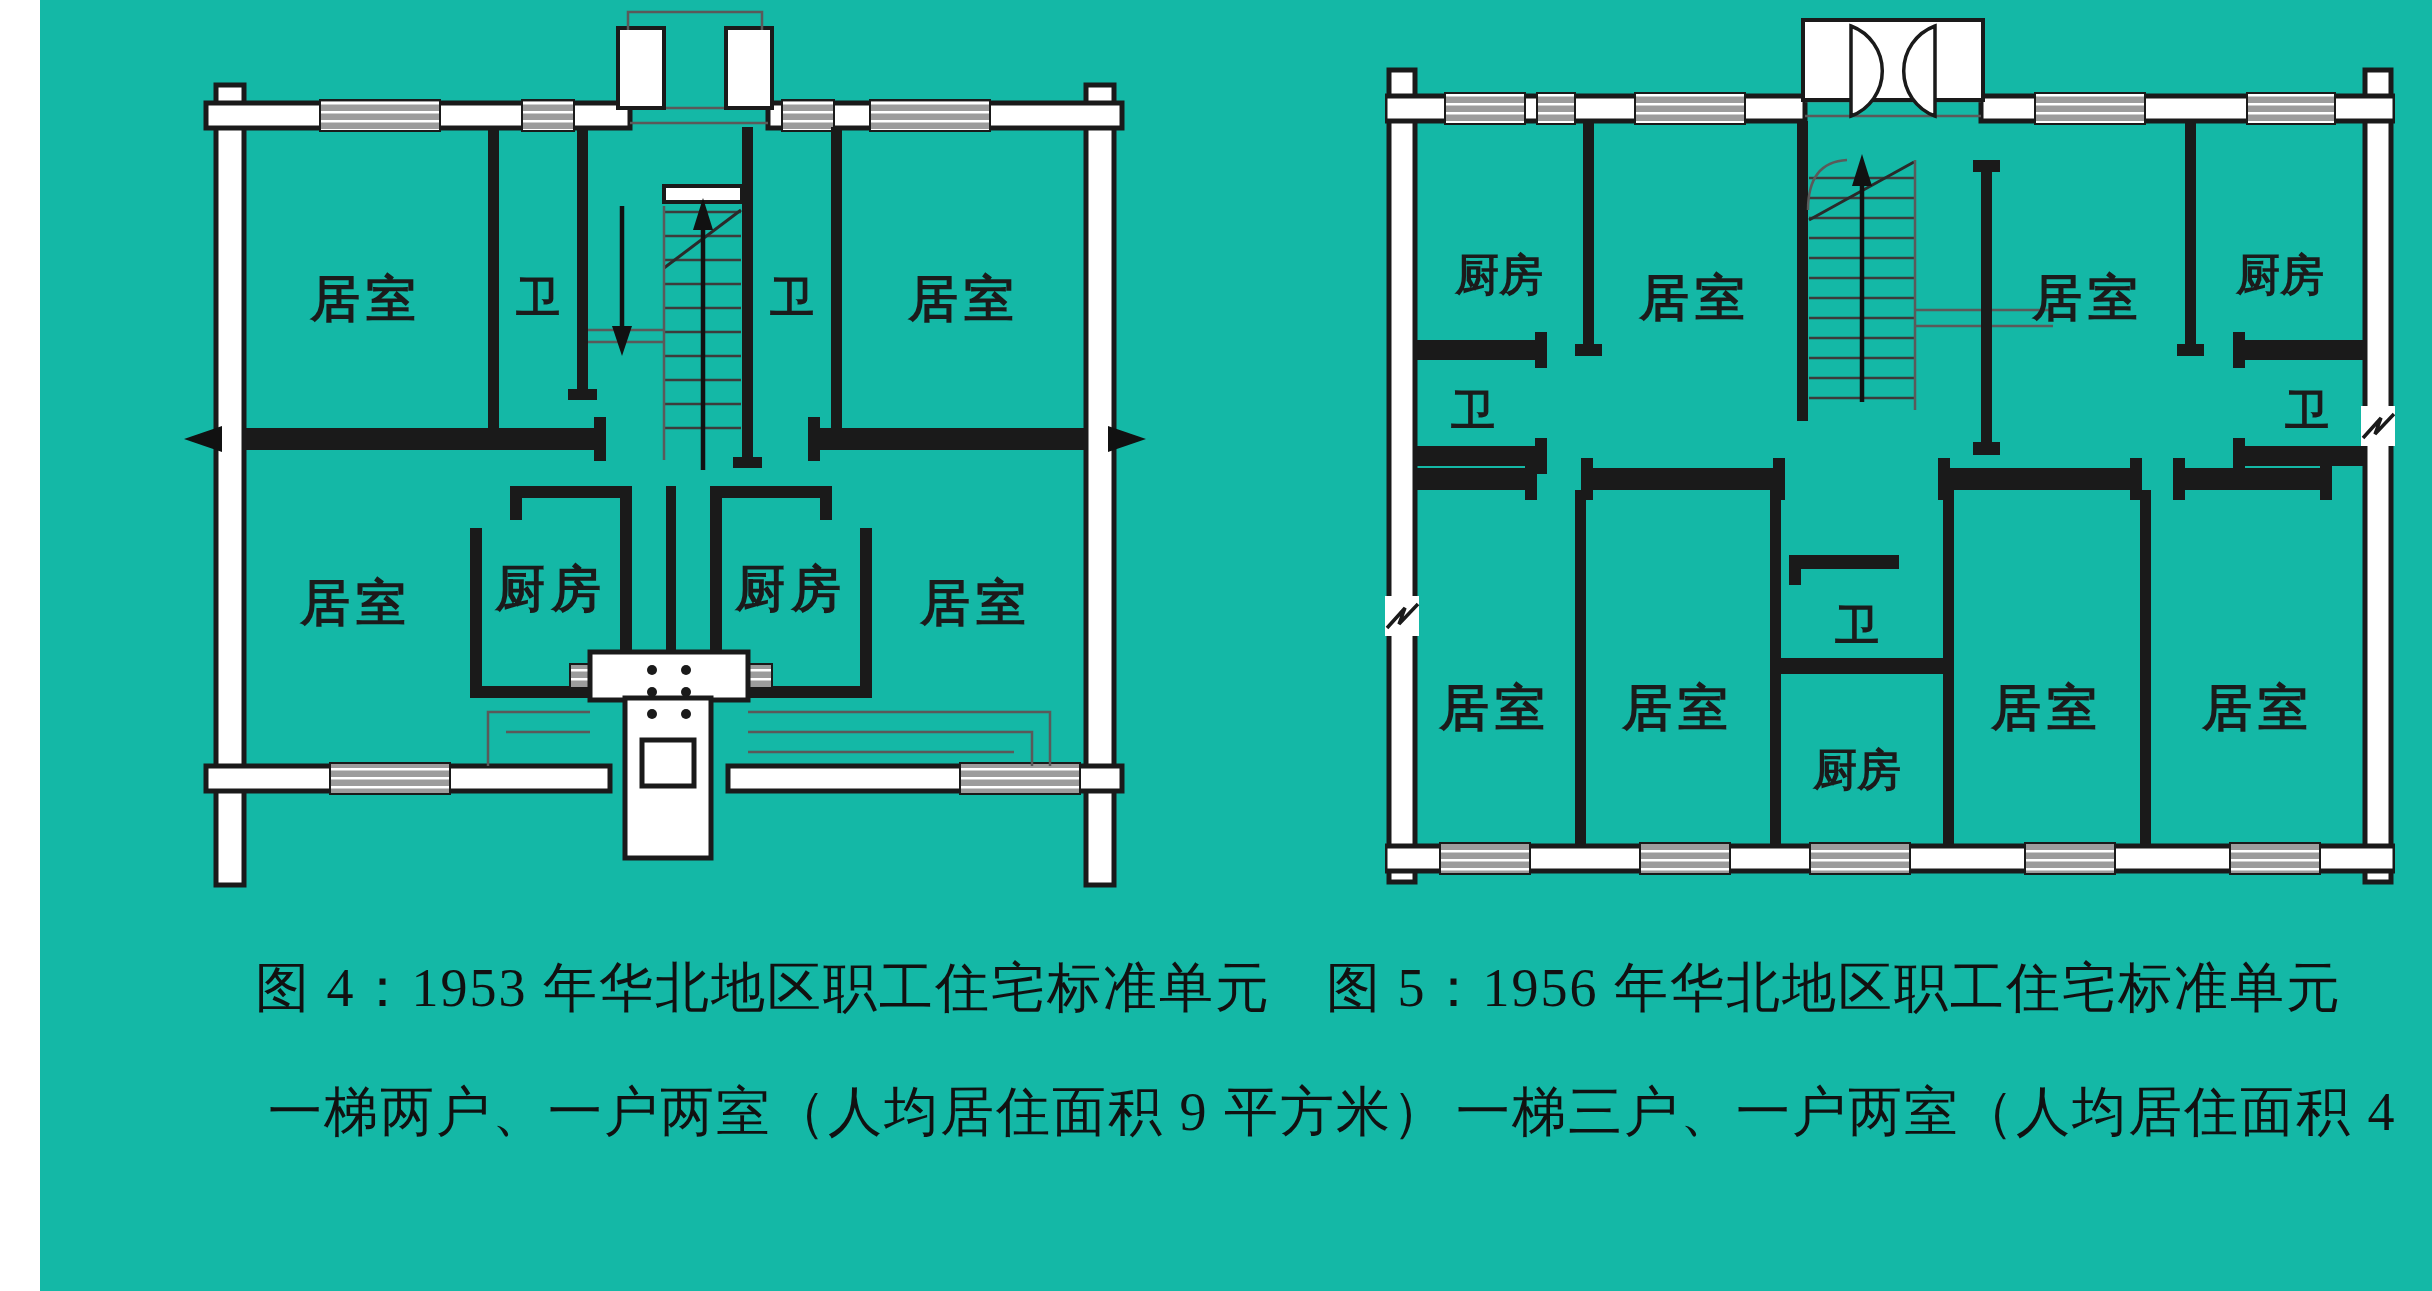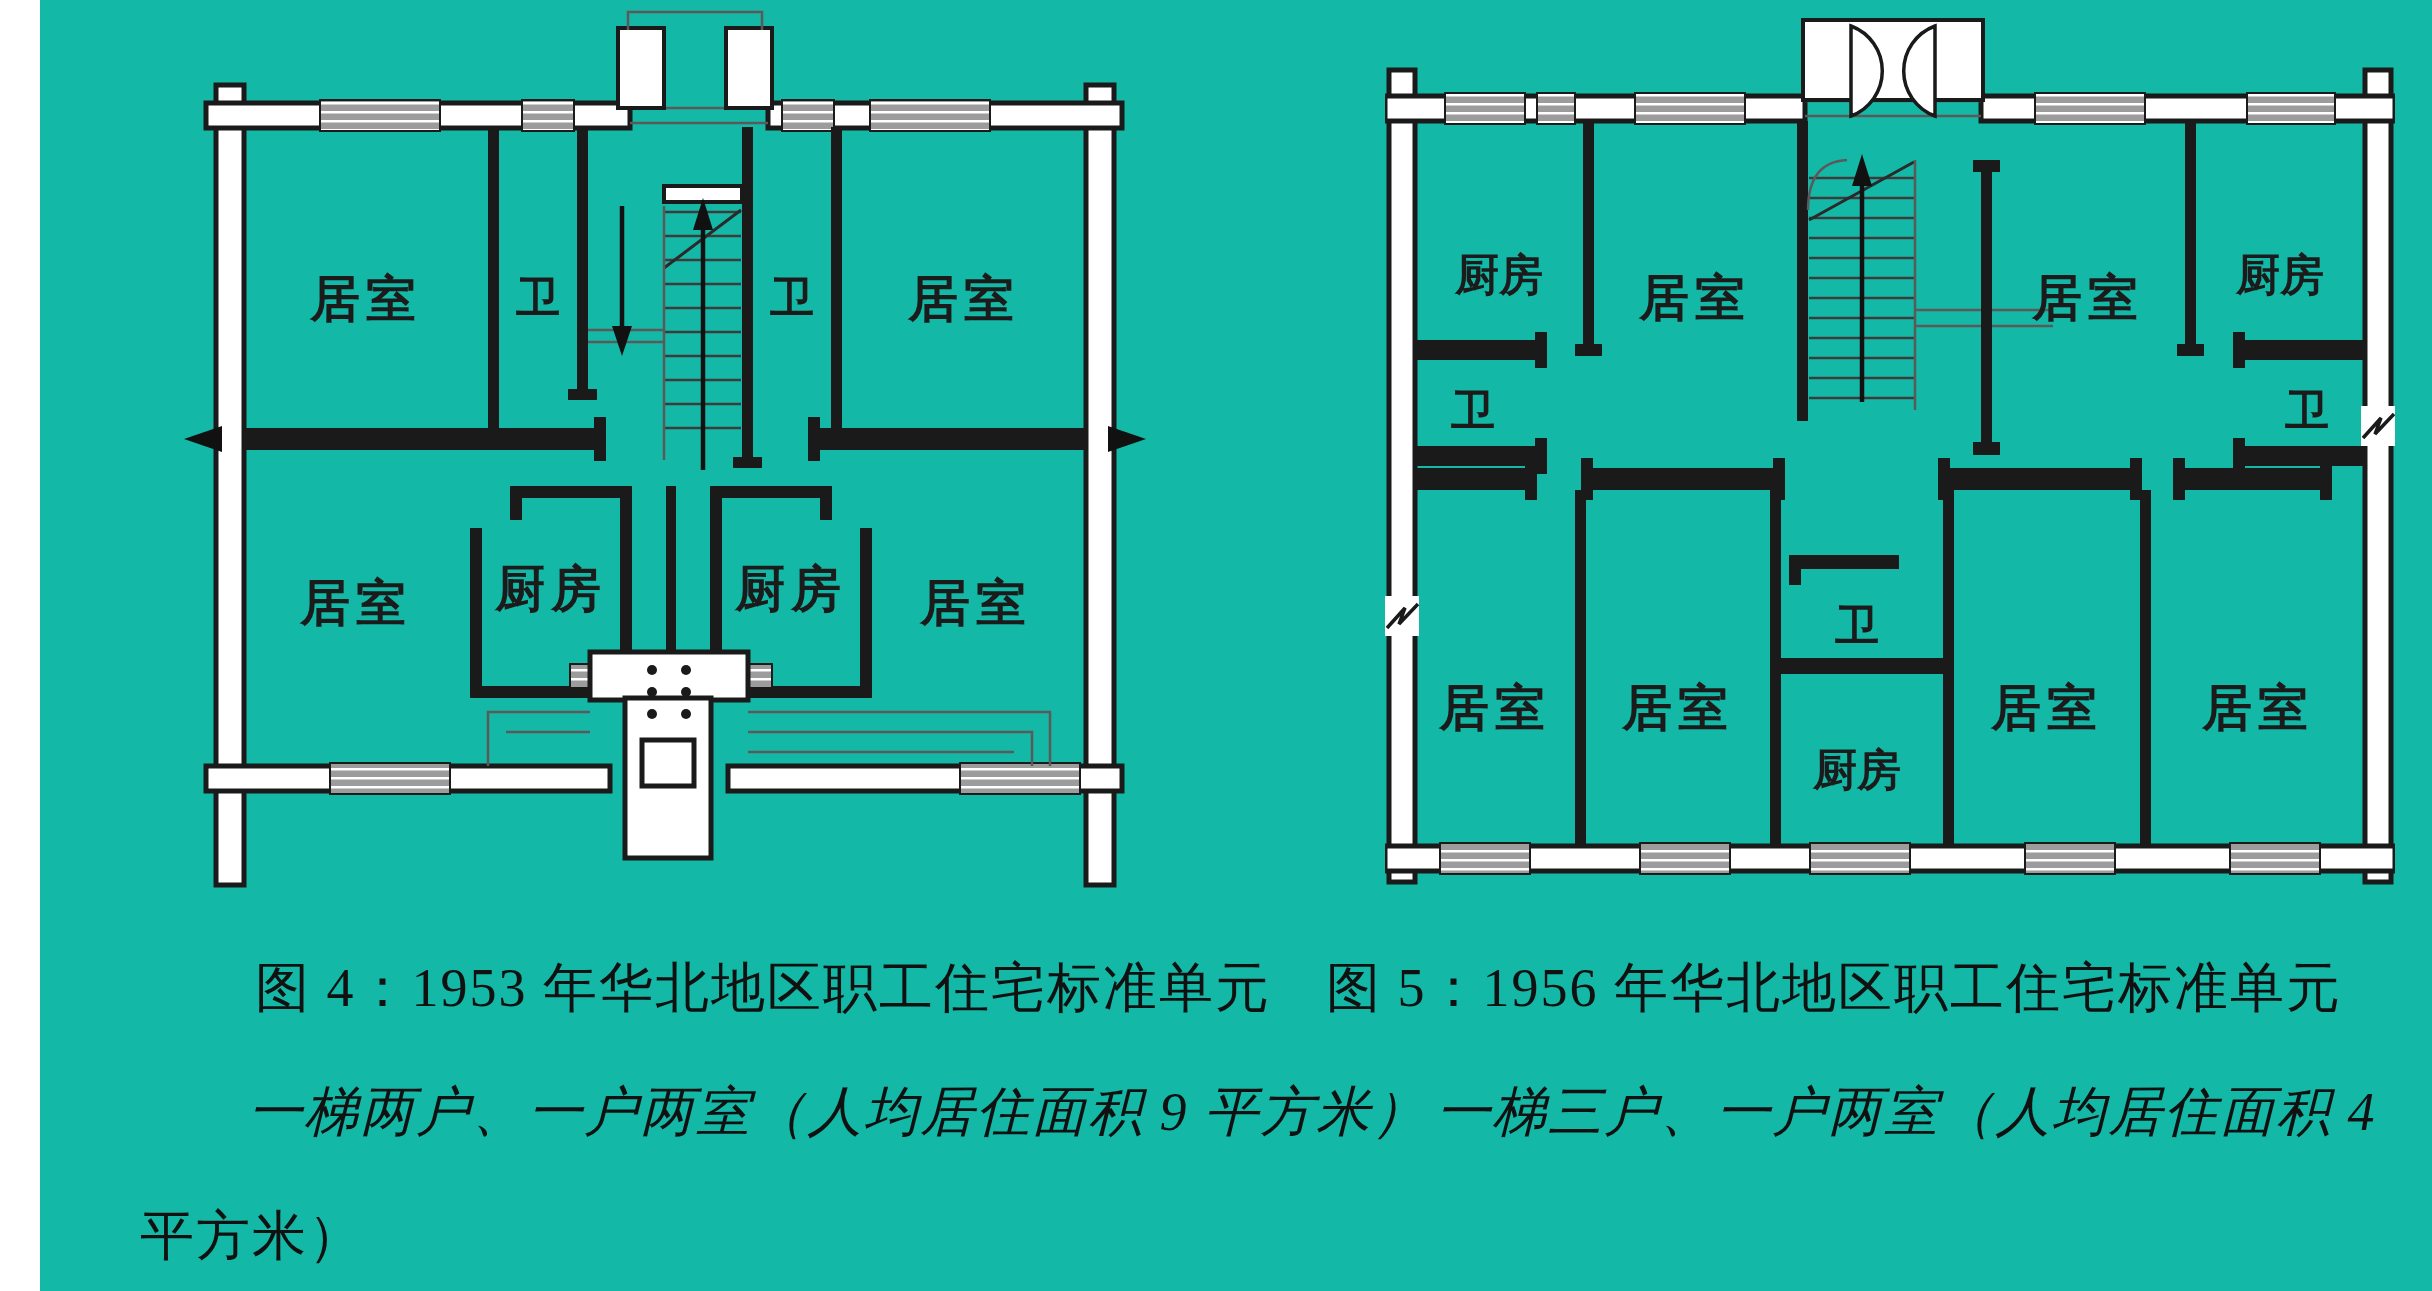--- a/index.html
+++ b/index.html
@@ -290,20 +290,17 @@
     <text class="room-s" x="472" y="775">厨房</text>
     <text class="room" x="110" y="715">居室</text>
     <text class="room" x="293" y="715">居室</text>
     <text class="room" x="662" y="715">居室</text>
     <text class="room" x="873" y="715">居室</text>
   </svg>
 
   <div class="cap" style="left:215px;top:952px;">
     <span>图 4：1953 年华北地区职工住宅标准单元</span><span class="gap-lg"></span><span>图 5：1956 年华北地区职工住宅标准单元</span>
   </div>
-  <div class="cap" style="left:208px;top:1076px;font-style:italic;">
+  <div class="cap" style="left:228px;top:1076px;">
     <span>一梯两户、一户两室（人均居住面积 9 平方米）</span><span class="gap-sm"></span><span>一梯三户、一户两室（人均居住面积 4</span>
   </div>
-  <div class="cap" style="left:100px;top:1200px;">
-    <span>平方米）</span>
-  </div>
 
 </div>
 
 </body></html>

